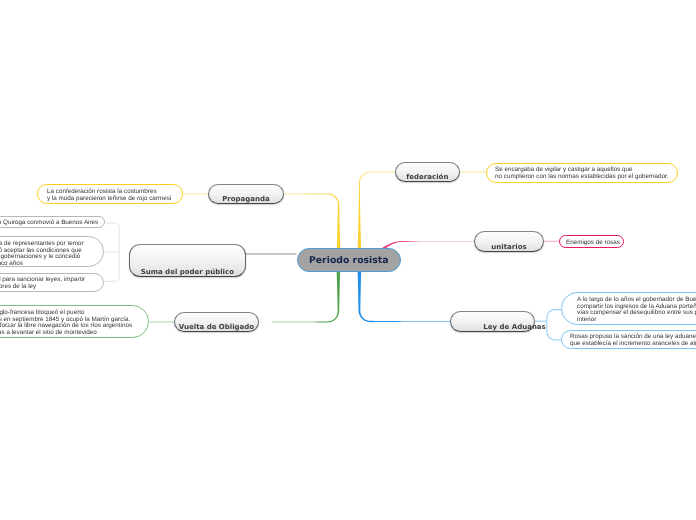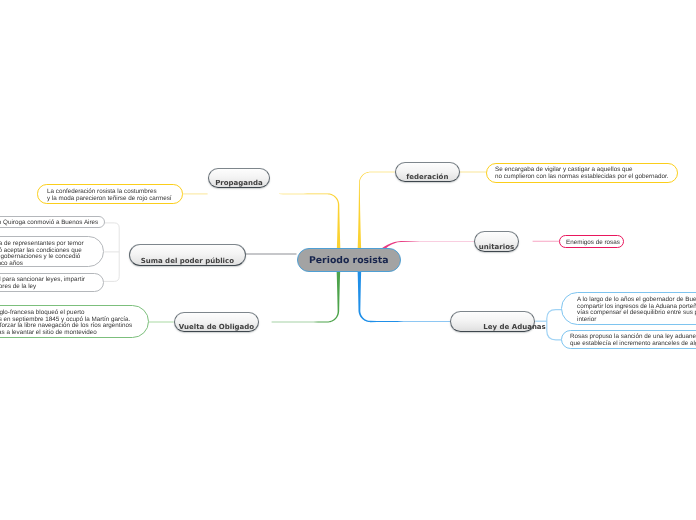--- a/index.html
+++ b/index.html
@@ -79,31 +79,31 @@
     <span style="left:15.10px;top:3.70px;">A lo largo de lo años el gobernador de Buenos Aires se negó a
 compartir los ingresos de la Aduana porteña y buscar otras
 vías compensar el desequilibrio entre sus provincias del
 interior</span>
   </div>
   <div class="leaf" style="left:561.4px;top:330.4px;width:158.0px;height:19.4px;border-color:#7ec4ef;border-radius:9.70px;">
     <span style="left:8.10px;top:3.40px;">Rosas propuso la sanción de una ley aduanera
 que establecía el incremento aranceles de algunos</span>
   </div>
 
-  <div class="node topic" style="left:207.5px;top:168px;width:62px;height:20px;">
+  <div class="node topic" style="left:207.5px;top:184px;width:76px;height:20px;">
     <span>Propaganda</span>
   </div>
-  <div class="node topic" style="left:129.2px;top:243.9px;width:116.6px;height:22px;">
+  <div class="node topic" style="left:129.2px;top:243.9px;width:116.6px;height:33px;">
     <span>Suma del poder público</span>
   </div>
   <div class="node topic" style="left:173.6px;top:312.3px;width:85px;height:19.6px;">
     <span>Vuelta de Obligado</span>
   </div>
   <div class="node topic" style="left:394.7px;top:162.1px;width:64.7px;height:19.8px;">
     <span>federación</span>
   </div>
-  <div class="node topic" style="left:474px;top:231.2px;width:45px;height:20.7px;">
+  <div class="node topic" style="left:474px;top:231.2px;width:70px;height:20.7px;">
     <span>unitarios</span>
   </div>
   <div class="node topic" style="left:450.3px;top:311.3px;width:85.1px;height:20.5px;padding-left:44px;">
     <span>Ley de Aduanas</span>
   </div>
 </div>
 
 </body></html>

